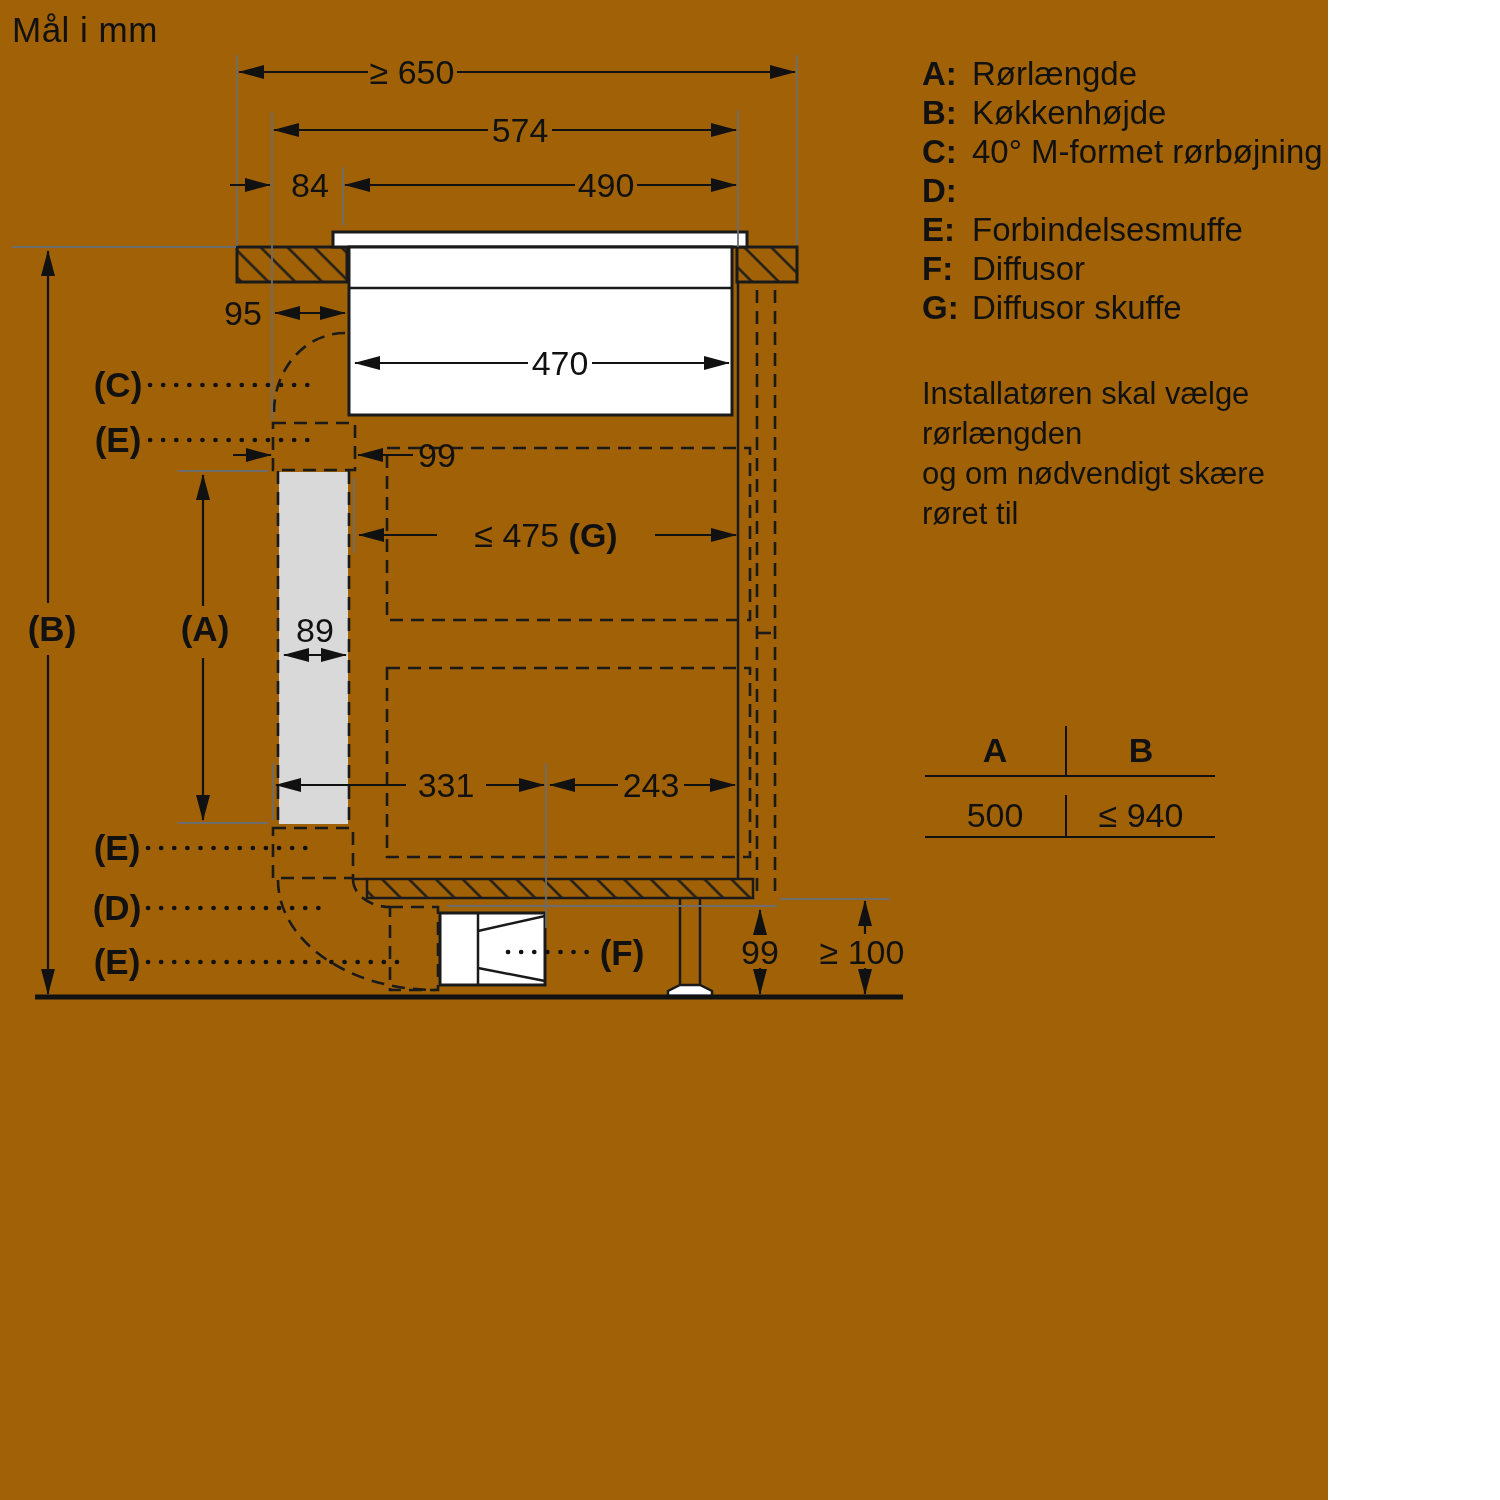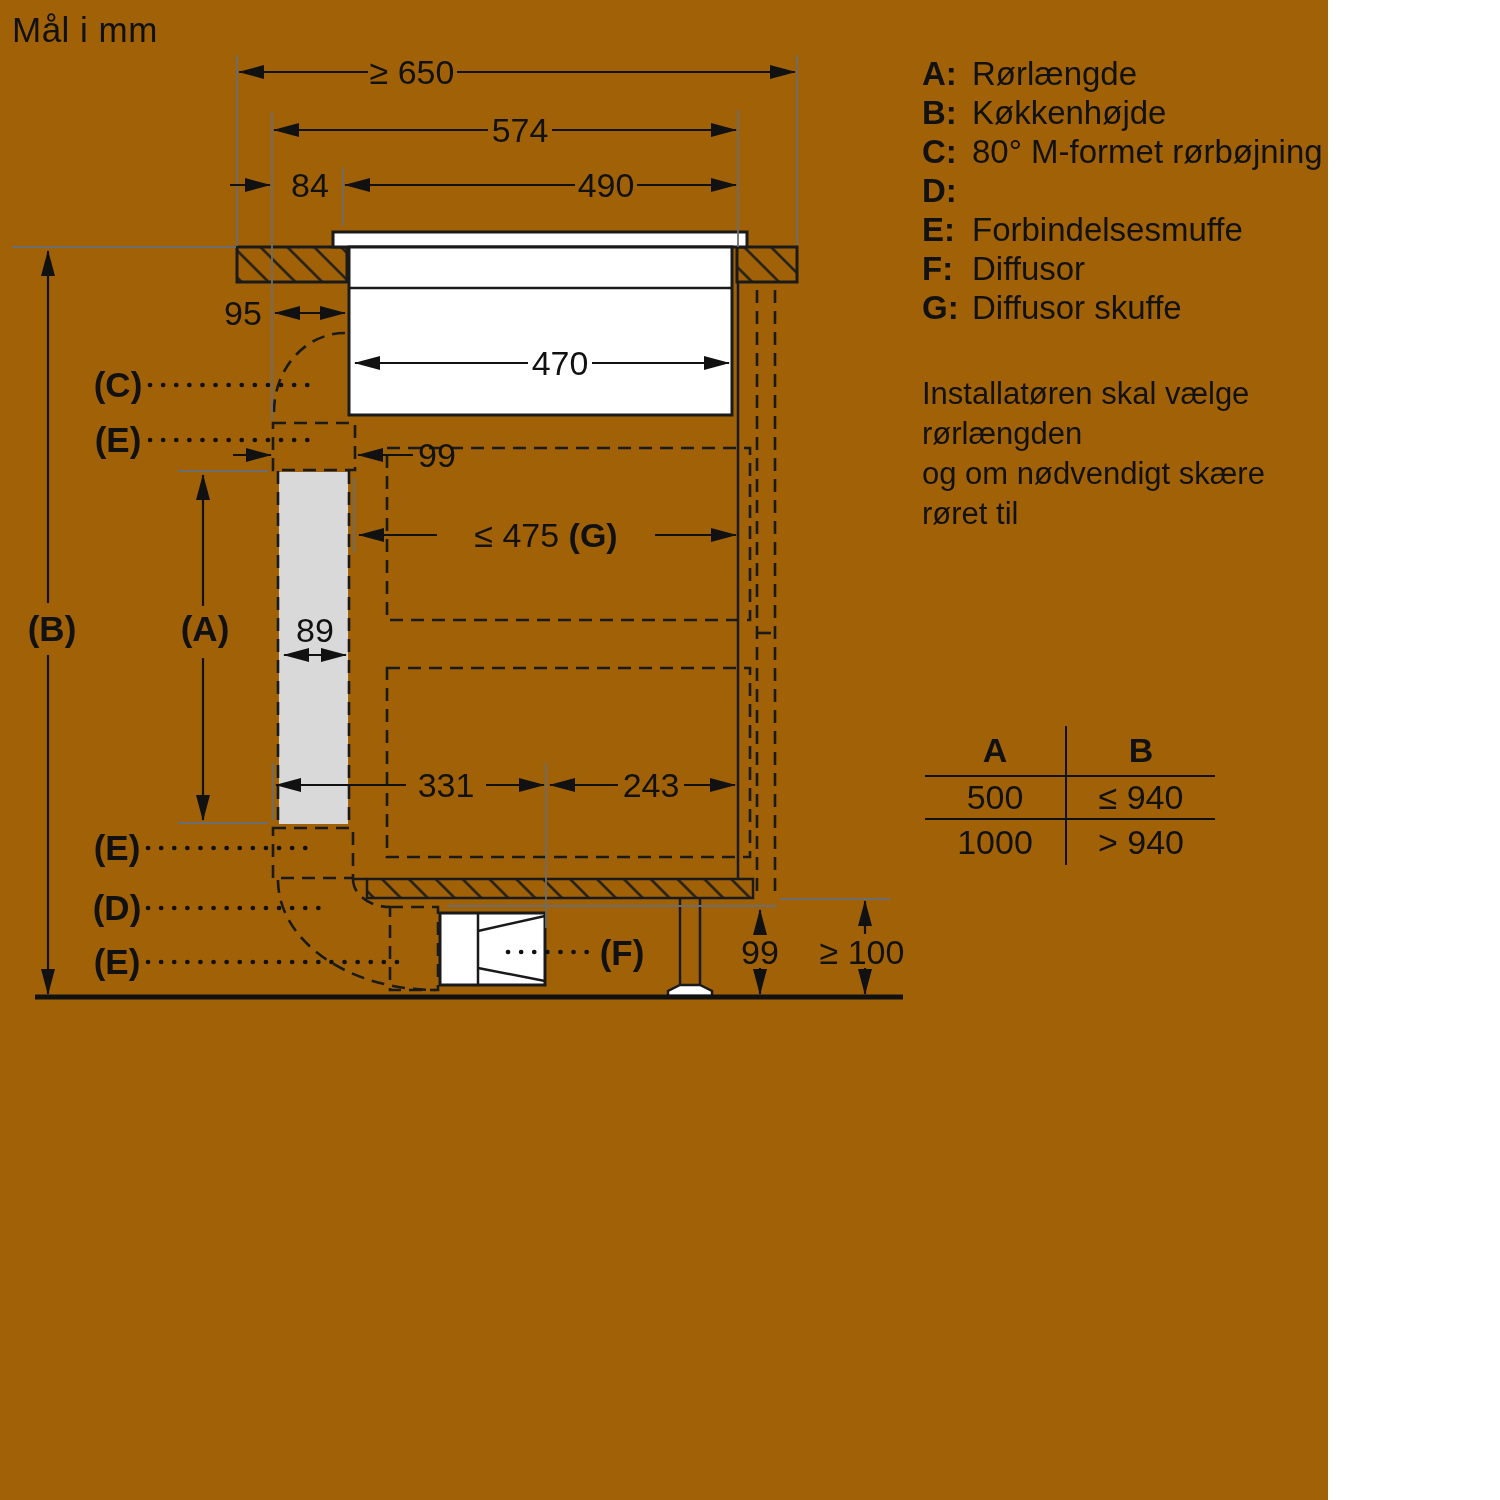--- a/index.html
+++ b/index.html
@@ -10,21 +10,21 @@
   
   #legend{position:absolute;left:922px;top:54px;font-size:33px;line-height:39px;}
   .legend-row{display:flex;}
   .legend-key{font-weight:700;width:50px;flex:0 0 50px;}
   #note{position:absolute;left:922px;top:374px;font-size:31px;line-height:40px;}
   #ab-table{position:absolute;left:925px;top:726px;width:290px;font-size:34px;}
   .tr{display:flex;}
   .ca{width:140px;flex:0 0 140px;text-align:center;border-right:2.5px solid #111;}
   .cb{flex:1;text-align:center;}
   .tr.head{height:49px;line-height:49px;font-weight:700;border-bottom:2.5px solid #111;}
-  .tr.r1{height:41px;line-height:41px;border-bottom:2.5px solid #111;}
+  .tr.r1{height:41px;line-height:41px;border-bottom:2.5px solid #111;margin-top:18px;}
   .tr.r2{height:45px;line-height:45px;}
   
   text{font-family:"Liberation Sans", sans-serif;font-size:34px;fill:#111;}
   .dim{text-anchor:middle;}
   .lbl{text-anchor:middle;font-weight:700;font-size:35px;}
 </style>
 </head>
 <body>
 
 <div id="page">
@@ -160,21 +160,21 @@
     <div class="legend-row">
         <span class="legend-key">A:</span>
         <span>Rørlængde</span>
       </div>
     <div class="legend-row">
         <span class="legend-key">B:</span>
         <span>Køkkenhøjde</span>
       </div>
     <div class="legend-row">
         <span class="legend-key">C:</span>
-        <span>80° M-formet rørbøjning</span>
+        <span>40° M-formet rørbøjning</span>
       </div>
     <div class="legend-row">
         <span class="legend-key">D:</span>
       </div>
     <div class="legend-row">
         <span class="legend-key">E:</span>
         <span>Forbindelsesmuffe</span>
       </div>
     <div class="legend-row">
         <span class="legend-key">F:</span>
@@ -193,18 +193,14 @@
 
   <div id="ab-table">
     <div class="tr head">
       <div class="ca">A</div>
       <div class="cb">B</div>
     </div>
     <div class="tr r1">
       <div class="ca">500</div>
       <div class="cb">≤ 940</div>
     </div>
-    <div class="tr r2">
-      <div class="ca">1000</div>
-      <div class="cb">&gt; 940</div>
-    </div>
   </div>
 </div>
 
 </body></html>

